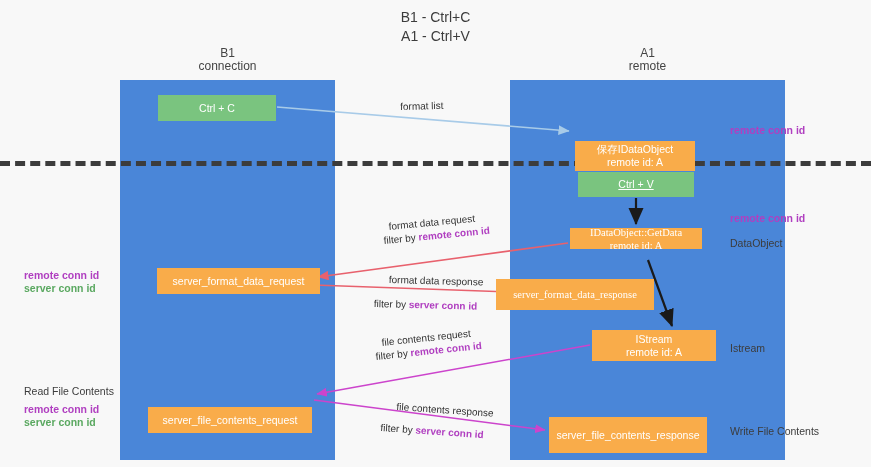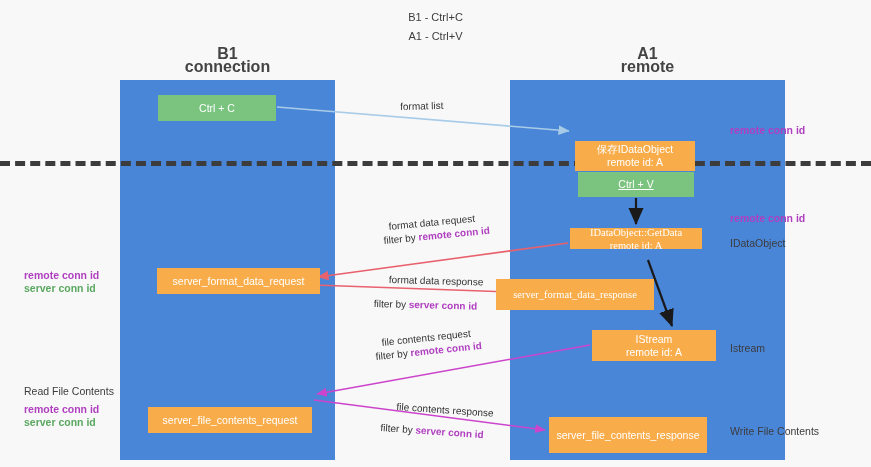--- a/index.html
+++ b/index.html
@@ -16,33 +16,32 @@
     overflow: hidden;
   }
   .lane {
     position: absolute;
     background: #4a86d8;
   }
   .lane-title {
     position: absolute;
     text-align: center;
     color: #444444;
-    font-size: 16px;
+    font-size: 12px;
     line-height: 13px;
     white-space: pre-line;
-    font-weight: bold;
   }
   .page-title {
     position: absolute;
     left: 0;
     right: 0;
     top: 8px;
     text-align: center;
     color: #3c3c3c;
-    font-size: 11px;
+    font-size: 14px;
     line-height: 19px;
     white-space: pre-line;
   }
   .node {
     position: absolute;
     box-sizing: border-box;
     display: flex;
     flex-direction: column;
     align-items: center;
     justify-content: center;
@@ -167,21 +166,21 @@
       <div class="node orange" style="left: 148px; top: 407px; width: 164px; height: 26px;">
         <span>server_file_contents_request</span>
       </div>
       <div class="node orange" style="left: 549px; top: 417px; width: 158px; height: 36px;">
         <span>server_file_contents_response</span>
       </div>
     </div>
   <div id="side-labels">
       <div class="side-label bold c-purple" style="left: 730px; top: 123px;">remote conn id</div>
       <div class="side-label bold c-purple" style="left: 730px; top: 211px;">remote conn id</div>
-      <div class="side-label " style="left: 730px; top: 236px;">IDataObject</div>
+      <div class="side-label " style="left: 730px; top: 236px;">DataObject</div>
       <div class="side-label " style="left: 730px; top: 341px;">Istream</div>
       <div class="side-label " style="left: 730px; top: 424px;">Write File Contents</div>
       <div class="side-label bold c-purple" style="left: 24px; top: 268px;">remote conn id</div>
       <div class="side-label bold c-green" style="left: 24px; top: 281px;">server conn id</div>
       <div class="side-label " style="left: 24px; top: 384px;">Read File Contents</div>
       <div class="side-label bold c-purple" style="left: 24px; top: 402px;">remote conn id</div>
       <div class="side-label bold c-green" style="left: 24px; top: 415px;">server conn id</div>
     </div>
   <div id="edge-labels">
       <div class="edge-label" style="left: 400px; top: 100px; transform: rotate(-1.5deg);"><span>format list</span></div>

